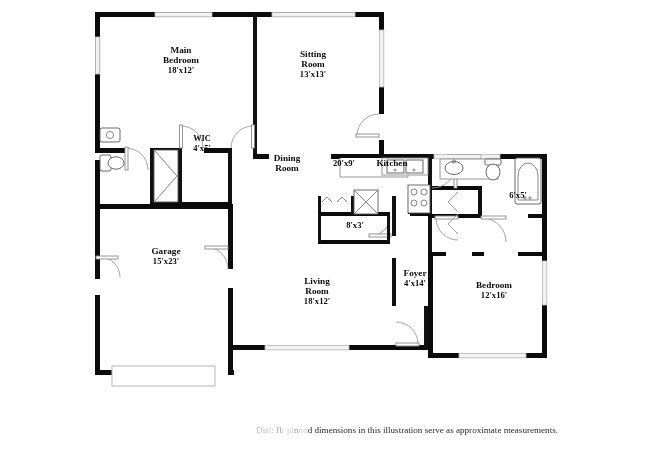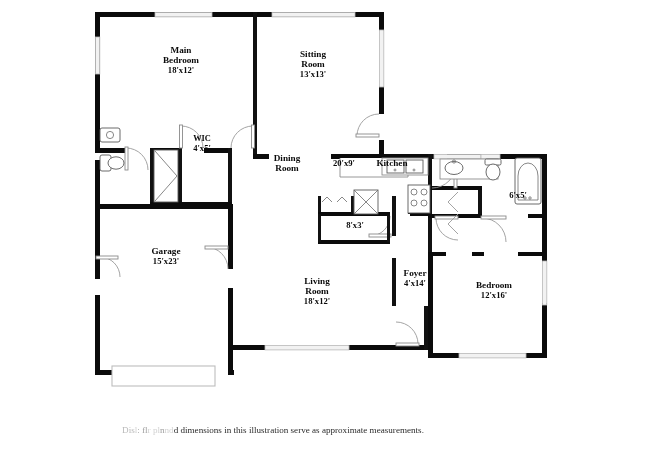--- a/index.html
+++ b/index.html
@@ -49,24 +49,24 @@
   .roomlabel.small { font-size: 8.4px; }
   .dim {
     font-family: "Liberation Serif", "DejaVu Serif", serif;
     font-weight: bold;
     fill: #0a0a0a;
     text-anchor: middle;
     font-size: 8.6px;
   }
   #disclaimer {
     position: absolute;
-    left: 0;
+    left: 12px;
     top: 424px;
     width: 546px;
-    text-align: center;
+    text-align: right;
     font-family: "Liberation Serif", "DejaVu Serif", serif;
     font-size: 9.1px;
     line-height: 12.6px;
     color: #2b2b2b;
   }
   #disclaimer .line { white-space: nowrap; }
   #disclaimer .faded-a { color: #b9b9b9; }
   #disclaimer .faded-b { color: #d2d2d2; }
   #disclaimer .faded-c { color: #9d9d9d; }
 </style>

